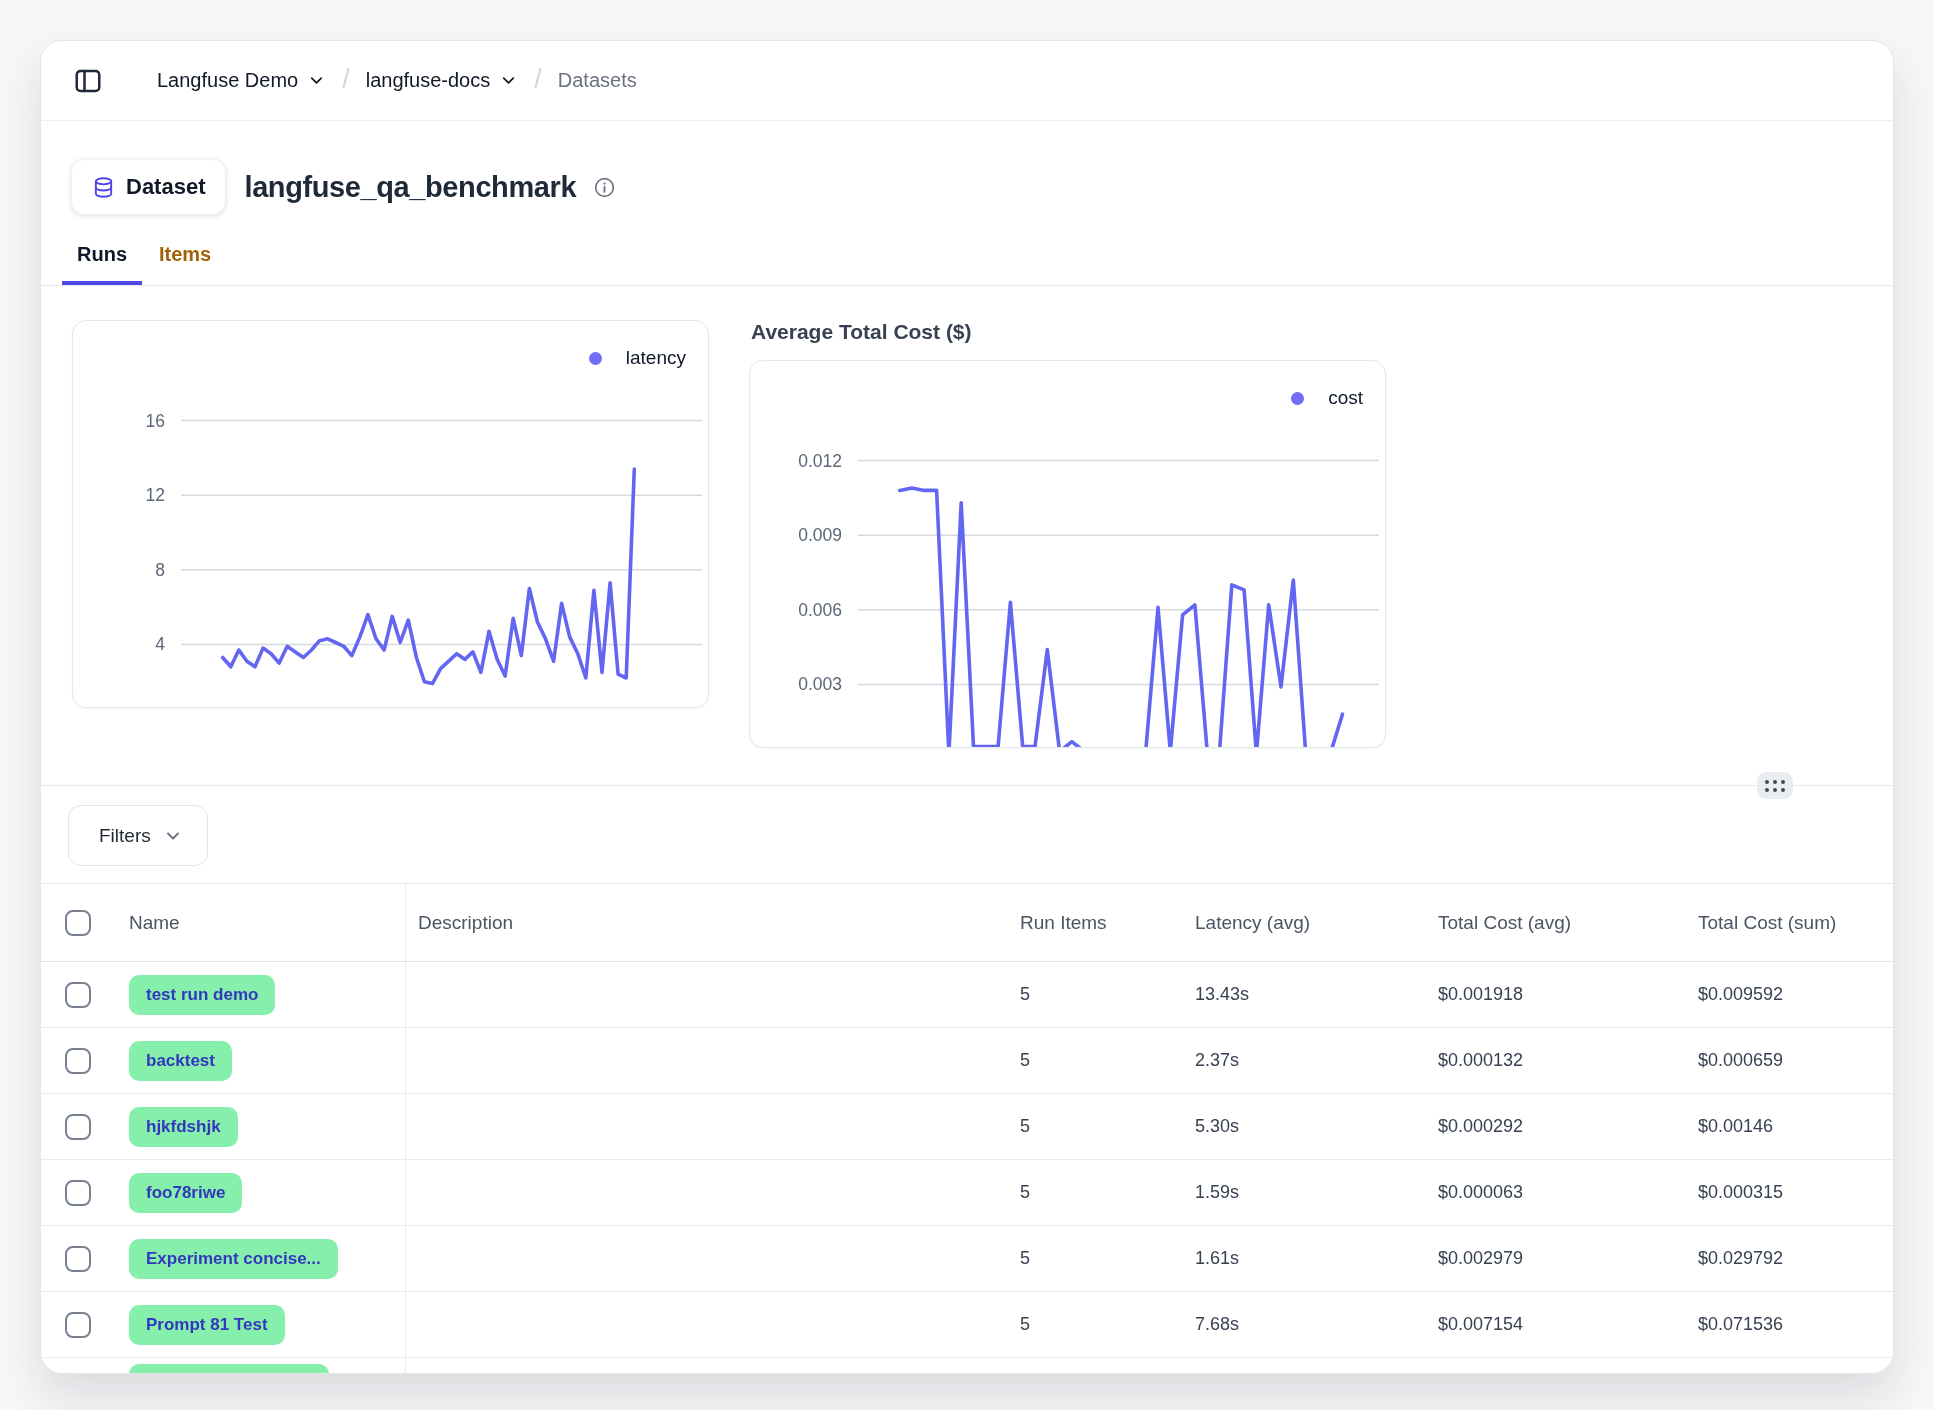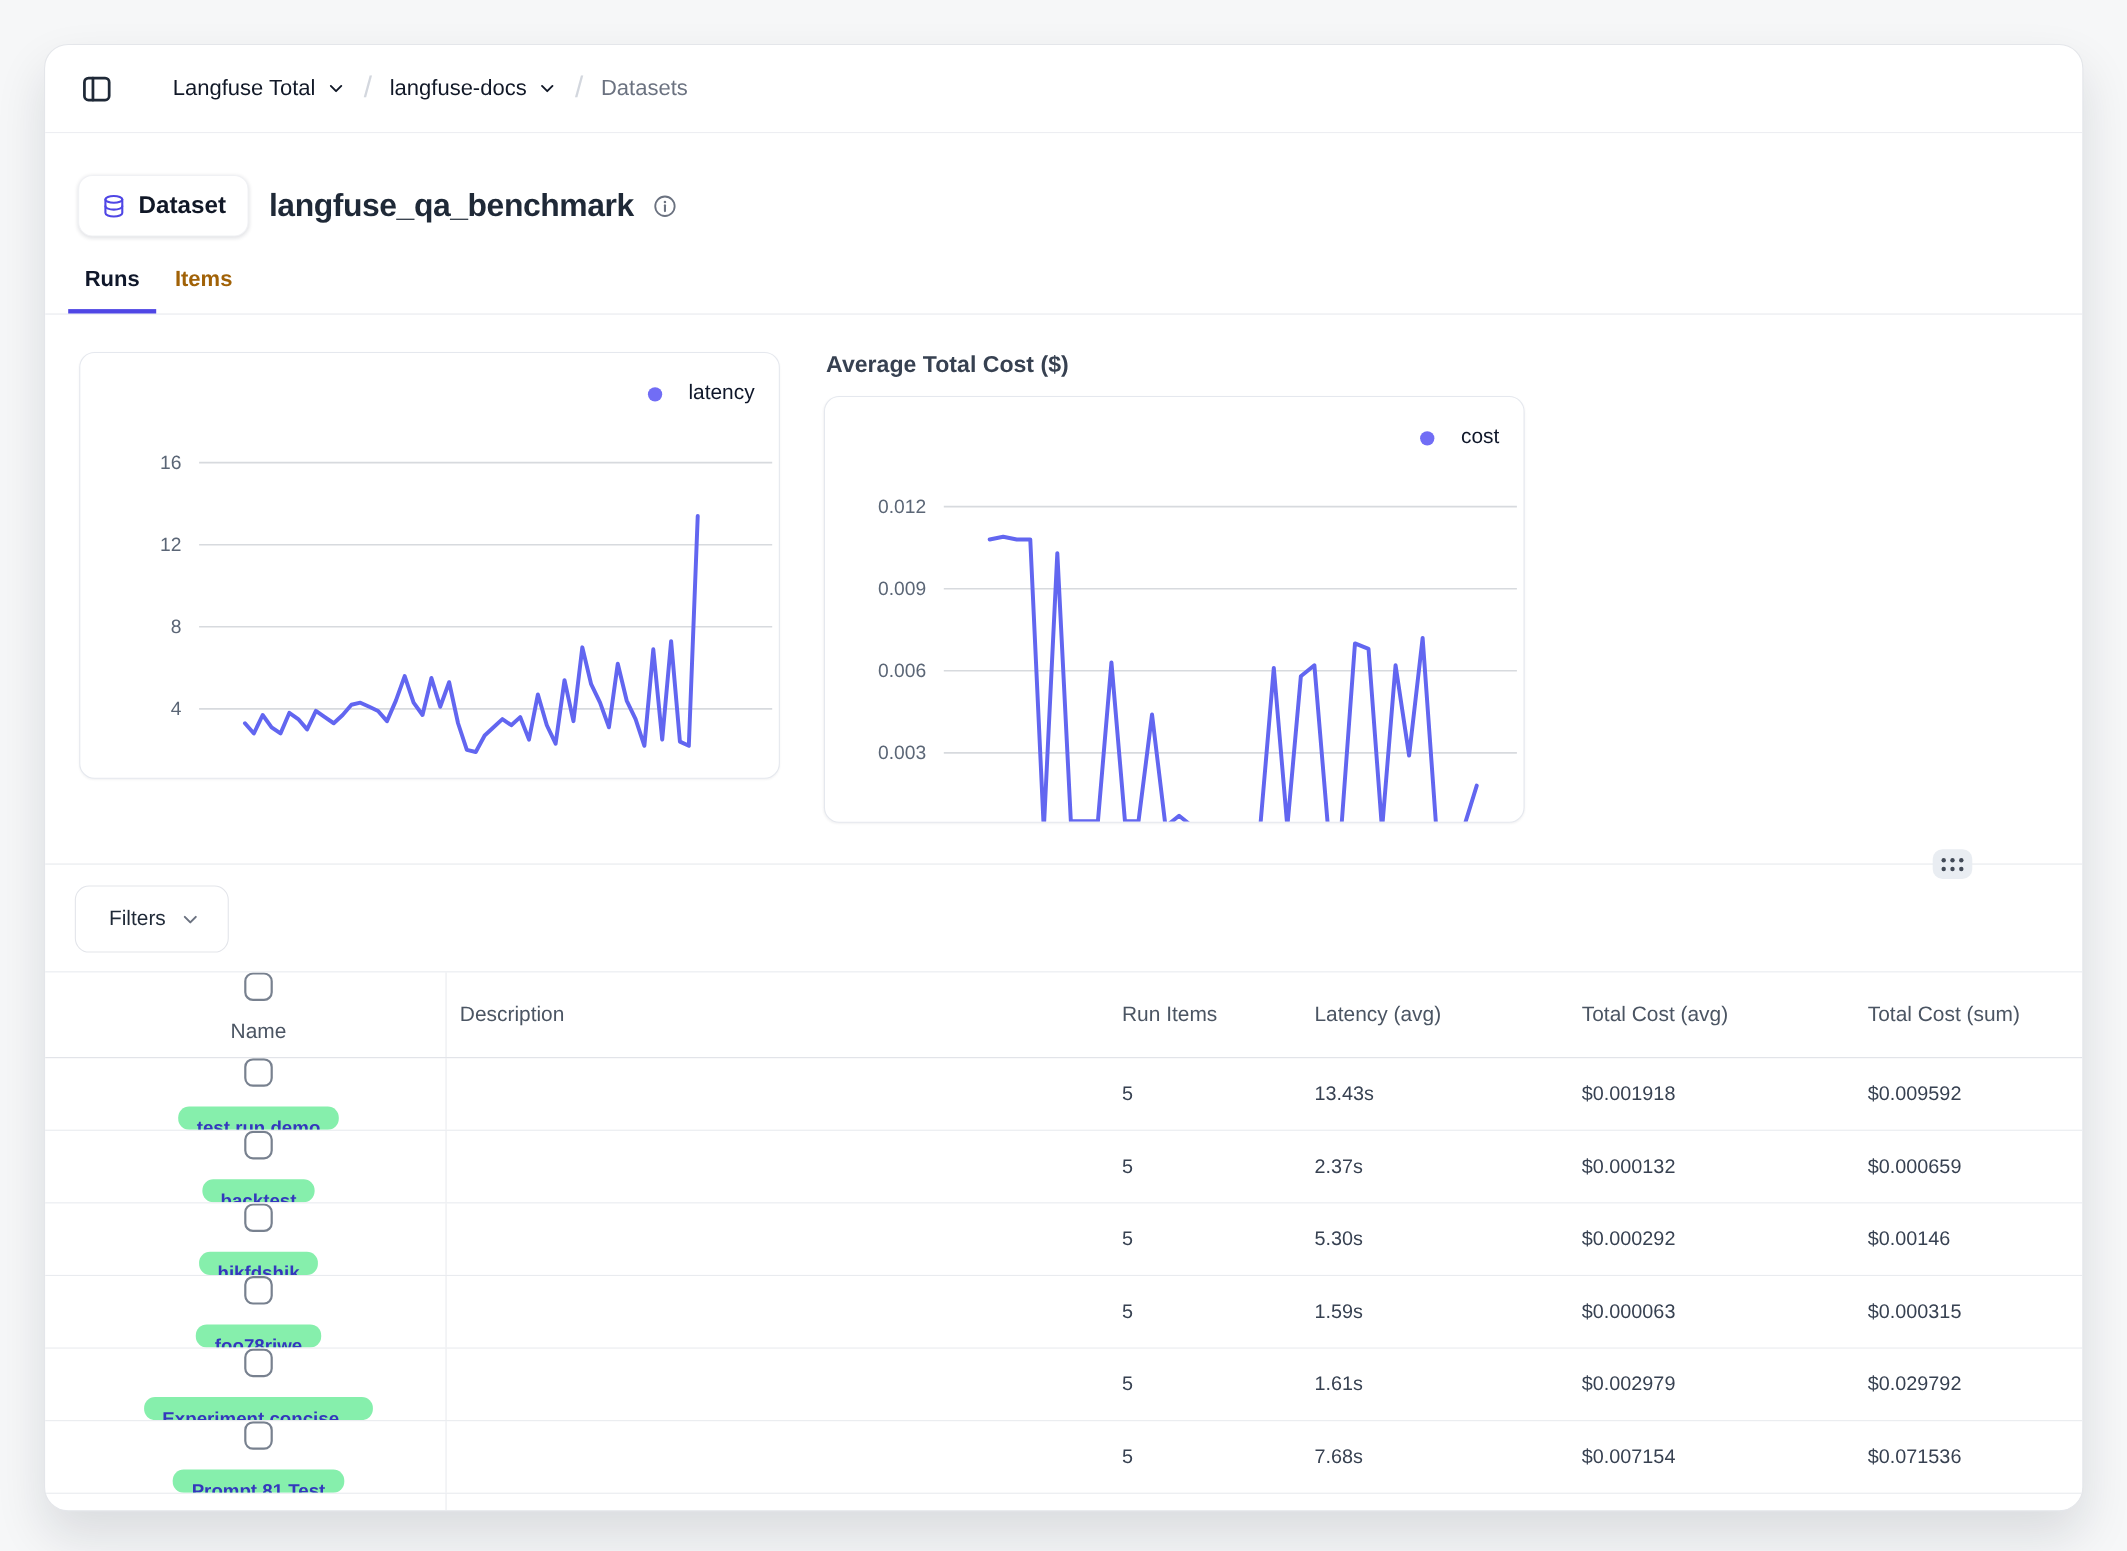--- a/index.html
+++ b/index.html
@@ -80,21 +80,21 @@
     display:grid;
     grid-template-columns:365px 614px 175px 243px 260px 1fr;
     align-items:center;
     border-bottom:1px solid #e9ebef;
   }
   .trow.head { height:78px; border-bottom:1px solid #dfe2e7; }
   .trow.body-row { height:66px; }
   .trow.body-row.partial { height:15px; border-bottom:none; align-items:start; }
   .cell { font-size:18px; color:#374151; overflow:hidden; white-space:nowrap; }
   .cell.head-cell { font-size:19px; color:#4b5563; font-weight:500; }
-  .cell.name-cell { border-right:1px solid #e9ebef; height:100%; display:flex; align-items:center; gap:18px; padding-left:24px;flex-direction:column; }
+  .cell.name-cell { border-right:1px solid #e9ebef; height:100%; display:flex; align-items:center; gap:38px; padding-left:24px; }
   .trow.partial .cell.name-cell { align-items:flex-start; padding-top:6px; }
   .cell.desc-cell { padding-left:12px; }
   .checkbox { width:26px; height:26px; border:2px solid #78818f; border-radius:8px; background:#fff; flex:0 0 auto; cursor:pointer; }
   .trow.partial .checkbox { visibility:hidden; }
   .run-badge {
     display:inline-block; background:#86efac; color:#3437bd;
     font-size:17px; font-weight:700;
     padding:10px 17px; border-radius:10px; cursor:pointer;
     max-width:225px; overflow:hidden; text-overflow:ellipsis; white-space:nowrap;
   }
@@ -107,21 +107,21 @@
 
   <div class="topbar">
     <span class="icon-btn">
       <svg width="30" height="30" viewBox="0 0 24 24" fill="none" stroke="#1f2937" stroke-width="2" stroke-linecap="round">
         <rect x="3" y="4" width="18" height="16" rx="3"></rect>
         <line x1="9.2" y1="4" x2="9.2" y2="20"></line>
       </svg>
     </span>
     <div class="breadcrumb">
       <span class="crumb">
-        <span>Langfuse Total</span>
+        <span>Langfuse Demo</span>
         <svg width="19" height="19" viewBox="0 0 24 24" fill="none" stroke="#111827" stroke-width="2.2" stroke-linecap="round" stroke-linejoin="round">
             <polyline points="6 9 12 15 18 9"></polyline>
           </svg>
       </span>
       <span class="slash">/</span>
       <span class="crumb">
         <span>langfuse-docs</span>
         <svg width="19" height="19" viewBox="0 0 24 24" fill="none" stroke="#111827" stroke-width="2.2" stroke-linecap="round" stroke-linejoin="round">
             <polyline points="6 9 12 15 18 9"></polyline>
           </svg>

